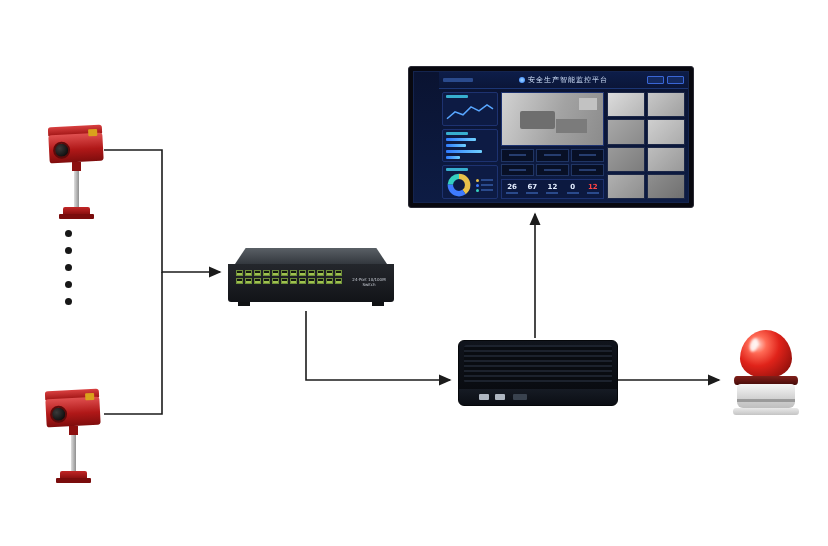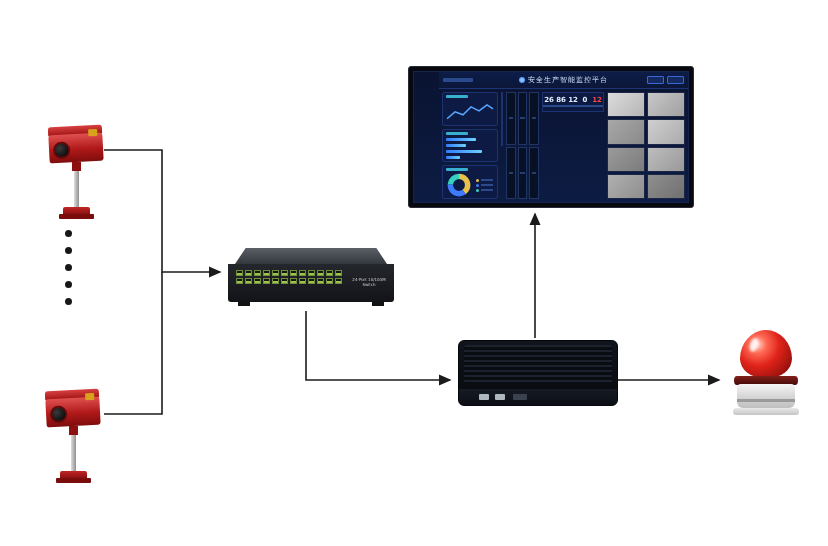--- a/index.html
+++ b/index.html
@@ -78,21 +78,21 @@
   .linechart polyline{fill:none;stroke:#58a6ff;stroke-width:1.5;}
   .bars{display:flex;flex-direction:column;gap:3px;justify-content:center;height:100%;}
   .bars i{height:4px;border-radius:1px;background:linear-gradient(90deg,#2f7bff,#6fd0ff);}
   .donutwrap{display:flex;align-items:center;gap:4px;height:100%;}
   .donut{width:26px;height:26px;flex:none;}
   .donut circle{fill:none;stroke-width:5;}
   .lg{display:flex;align-items:center;gap:2px;margin:2px 0;}
   .lgdot{width:3px;height:3px;border-radius:50%;}
   .lgbar{width:12px;height:2px;background:#2a4a8c;}
 
-  .col-c{flex:1;display:flex;flex-direction:row;gap:3px;min-width:0;}
+  .col-c{flex:1;display:flex;flex-direction:column;gap:3px;min-width:0;}
   .bigvideo{height:52px;border:1px solid #1d3270;position:relative;overflow:hidden;
     background:linear-gradient(110deg,#d2d2d2,#a3a3a3 55%,#8b8b8b);}
   .bigvideo::before{content:"";position:absolute;left:18%;top:34%;width:34%;height:36%;
     background:#6e6e6e;border-radius:2px;box-shadow:34px 6px 0 -2px #7b7b7b;}
   .bigvideo::after{content:"";position:absolute;right:6%;top:10%;width:18%;height:22%;background:#c2c2c2;}
   .vgrid{flex:1;display:grid;grid-template-columns:repeat(3,1fr);grid-template-rows:repeat(2,1fr);gap:2px;min-height:0;}
   .vcell{background:#081026;border:1px solid #203564;display:flex;align-items:center;justify-content:center;}
   .vcell i{width:55%;height:2px;background:#33518e;opacity:.7;}
   .statsbar{height:18px;display:flex;align-items:center;justify-content:space-around;
     background:#0c1940;border:1px solid #1d3270;}
@@ -301,21 +301,21 @@
             <div class="vcell">
                 <i></i>
               </div>
           </div>
           <div class="statsbar">
             <div class="stat">
               <span class="num">26</span>
                 <span class="slabel"></span>
             </div>
             <div class="stat">
-              <span class="num">86</span>
+              <span class="num">67</span>
                 <span class="slabel"></span>
             </div>
             <div class="stat">
               <span class="num">12</span>
                 <span class="slabel"></span>
             </div>
             <div class="stat">
               <span class="num">0</span>
                 <span class="slabel"></span>
             </div>

